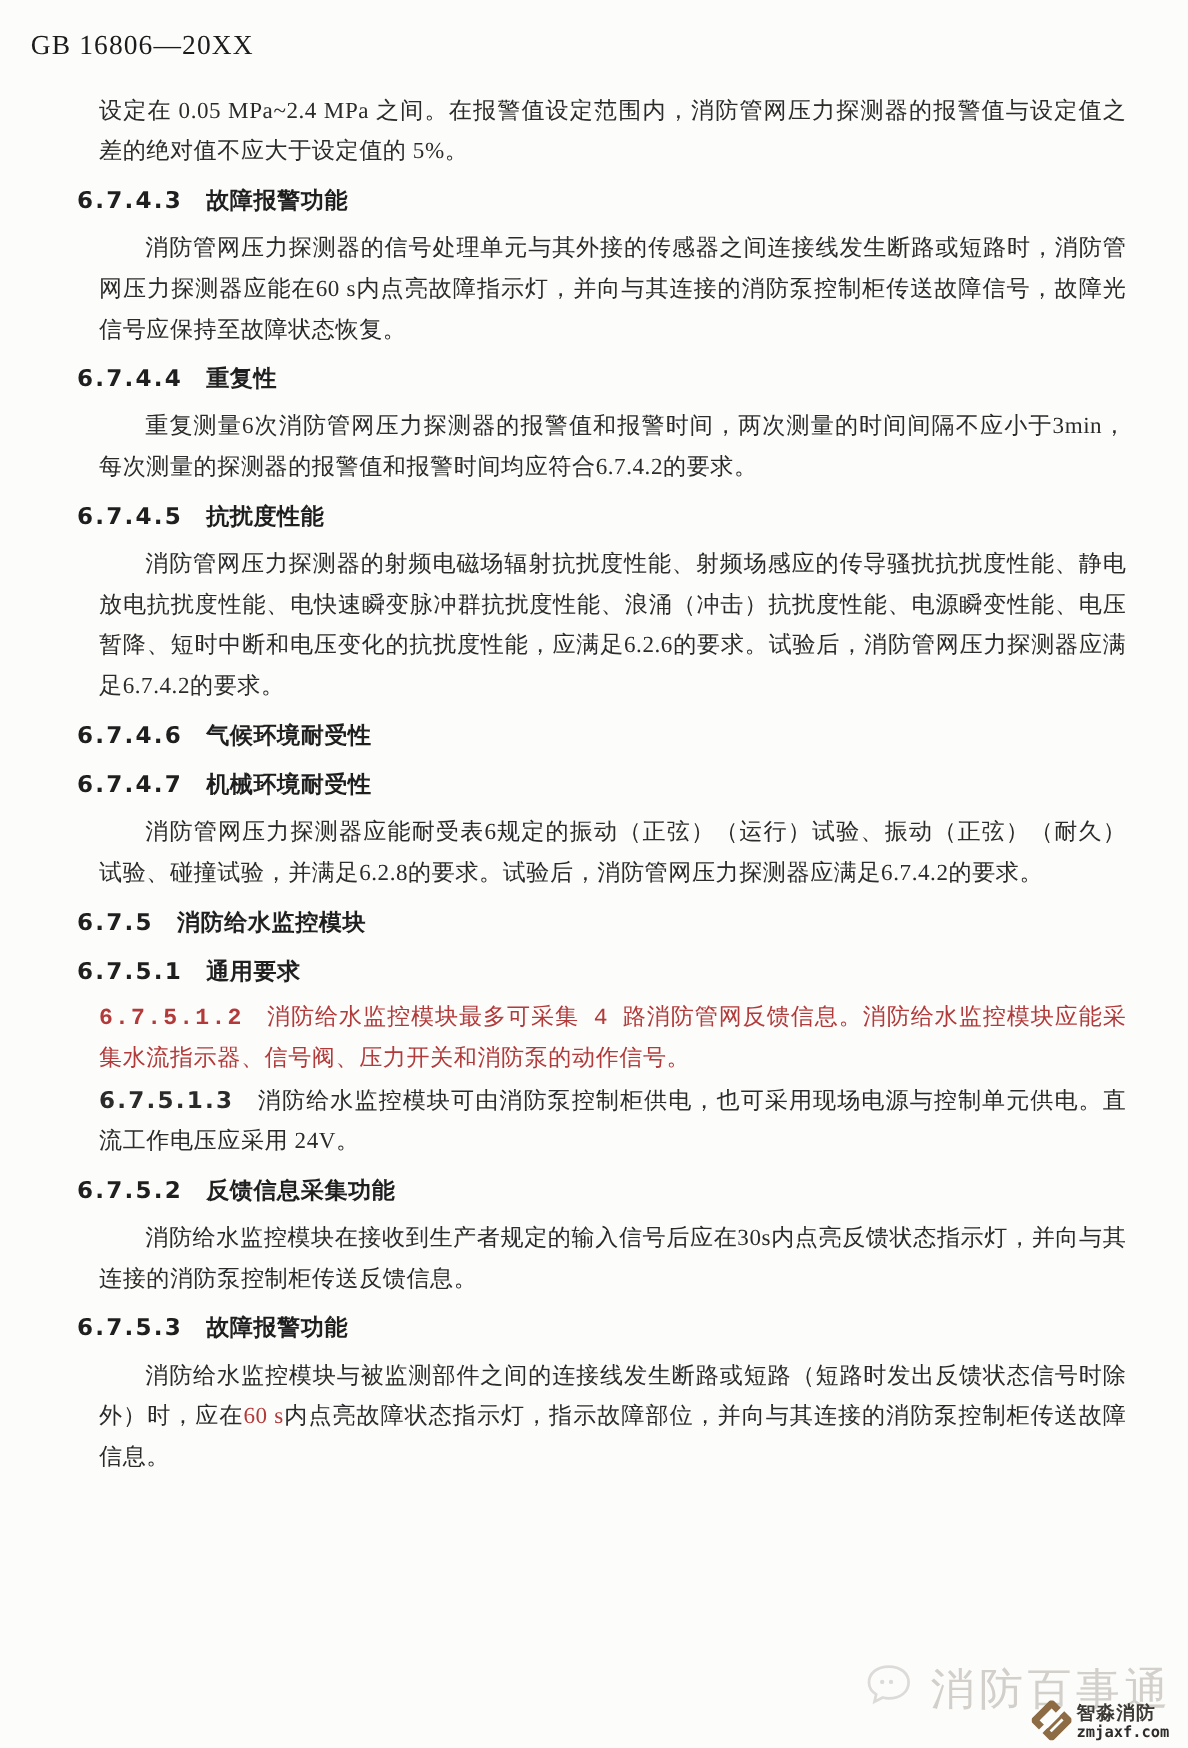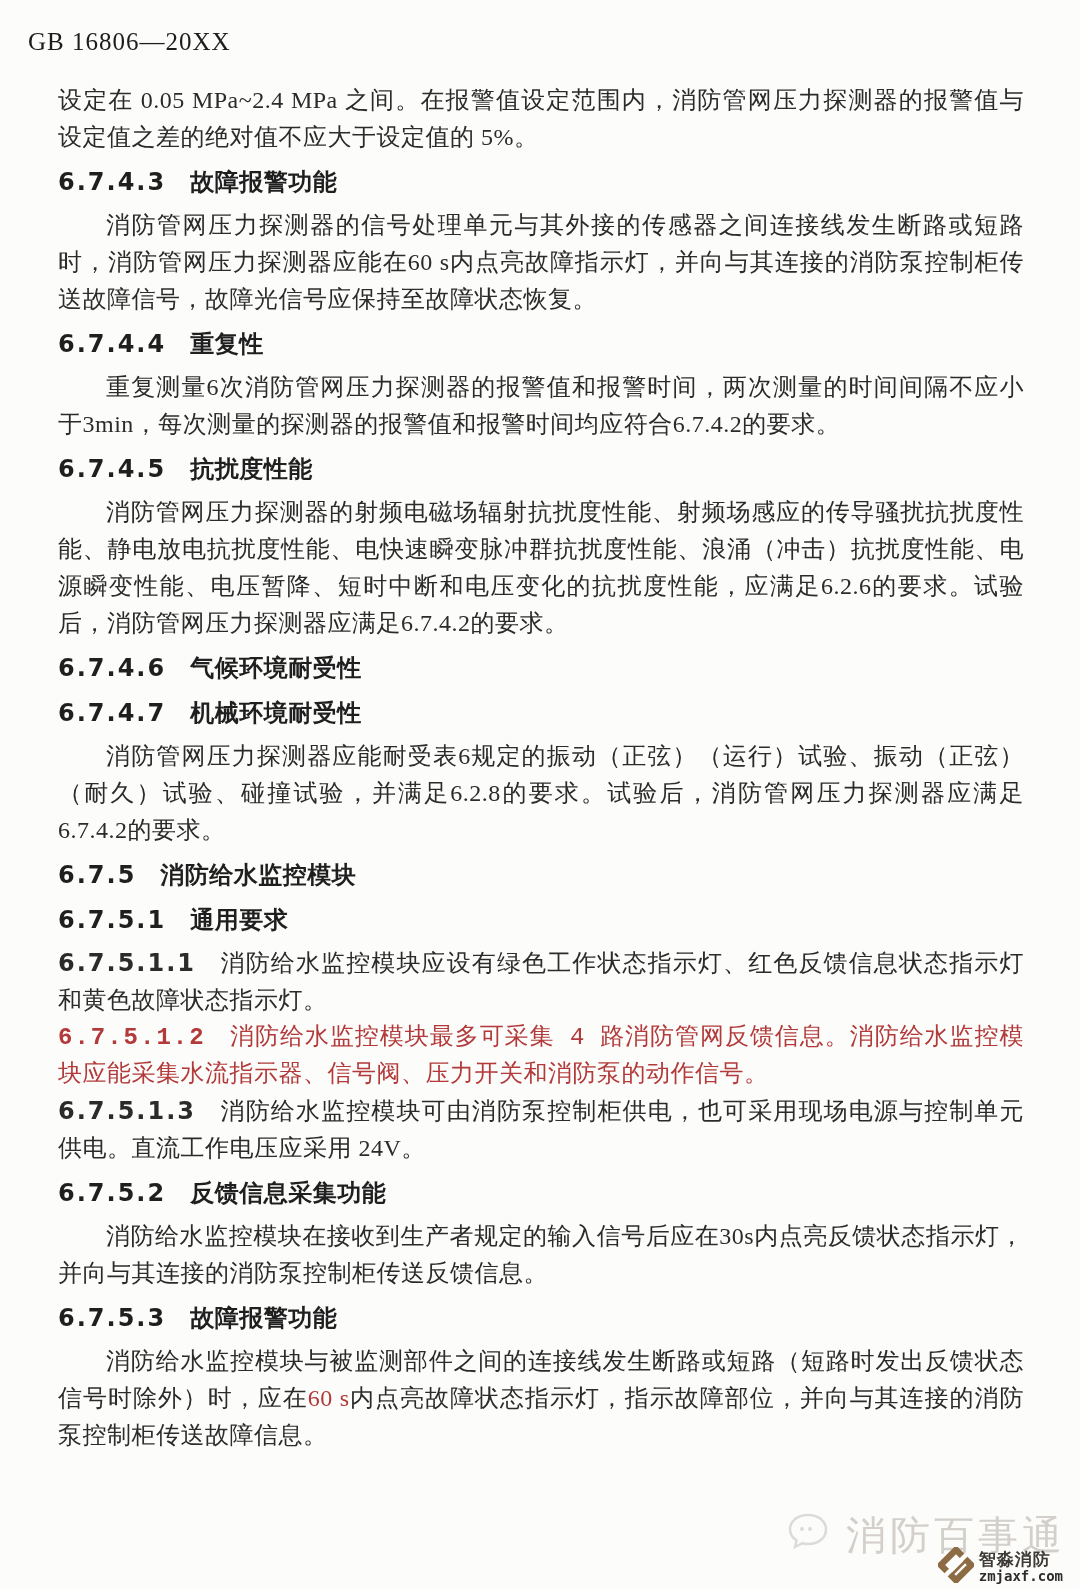--- a/index.html
+++ b/index.html
@@ -12,34 +12,35 @@
   }
   .page { padding: 22px 56px 0 58px; }
   .doc-header {
     font-family: "Liberation Serif", "DejaVu Serif", serif;
     font-size: 25px;
     color: #1c1c1c;
     margin: 6px 0 26px -30px;
     letter-spacing: 1px;
   }
   .body-text, .clause, .para, .plain {
-    font-size: 24px;
+    font-size: 21px;
     line-height: 37px;
     text-align: justify;
     letter-spacing: 0.5px;
     color: #2b2b2b;
+    margin-left: 32px;
   }
   .para { text-indent: 2em; }
   .heading {
     font-family: "DejaVu Sans", "Liberation Sans", sans-serif;
     font-weight: 700;
-    font-size: 24px;
+    font-size: 21px;
     line-height: 37px;
     color: #1f1f1f;
-    margin: 8px 0 6px 0;
+    margin: 8px 0 6px 12px;
     letter-spacing: 0.5px;
   }
   .num {
     font-family: "DejaVu Sans", "Liberation Sans", sans-serif;
     font-weight: 700;
     letter-spacing: 2px;
     margin-right: 1.0em;
   }
   .red, .red .num { color: var(--accent-red, #b23a3a); font-family: Liberation Mono, monospace; }
   .red-inline { color: var(--accent-red, #b23a3a); }
@@ -112,21 +113,20 @@
 
 
   <h3 class="heading"><span class="num">6.7.4.7</span><span>机械环境耐受性</span></h3>
 
   <p class="para">消防管网压力探测器应能耐受表6规定的振动（正弦）（运行）试验、振动（正弦）（耐久）试验、碰撞试验，并满足6.2.8的要求。试验后，消防管网压力探测器应满足6.7.4.2的要求。</p>
 
   <h3 class="heading"><span class="num">6.7.5</span><span>消防给水监控模块</span></h3>
 
   <h3 class="heading"><span class="num">6.7.5.1</span><span>通用要求</span></h3>
 
-  <p class="clause"><span class="num">6.7.5.1.1</span><span>消防给水监控模块应设有绿色工作状态指示灯、红色反馈信息状态指示灯和黄色故障状态指示灯。</span></p>
 
   <p class="clause red"><span class="num">6.7.5.1.2</span><span>消防给水监控模块最多可采集 4 路消防管网反馈信息。消防给水监控模块应能采集水流指示器、信号阀、压力开关和消防泵的动作信号。</span></p>
 
   <p class="clause"><span class="num">6.7.5.1.3</span><span>消防给水监控模块可由消防泵控制柜供电，也可采用现场电源与控制单元供电。直流工作电压应采用 24V。</span></p>
 
   <h3 class="heading"><span class="num">6.7.5.2</span><span>反馈信息采集功能</span></h3>
 
   <p class="para">消防给水监控模块在接收到生产者规定的输入信号后应在30s内点亮反馈状态指示灯，并向与其连接的消防泵控制柜传送反馈信息。</p>
 
   <h3 class="heading"><span class="num">6.7.5.3</span><span>故障报警功能</span></h3>

